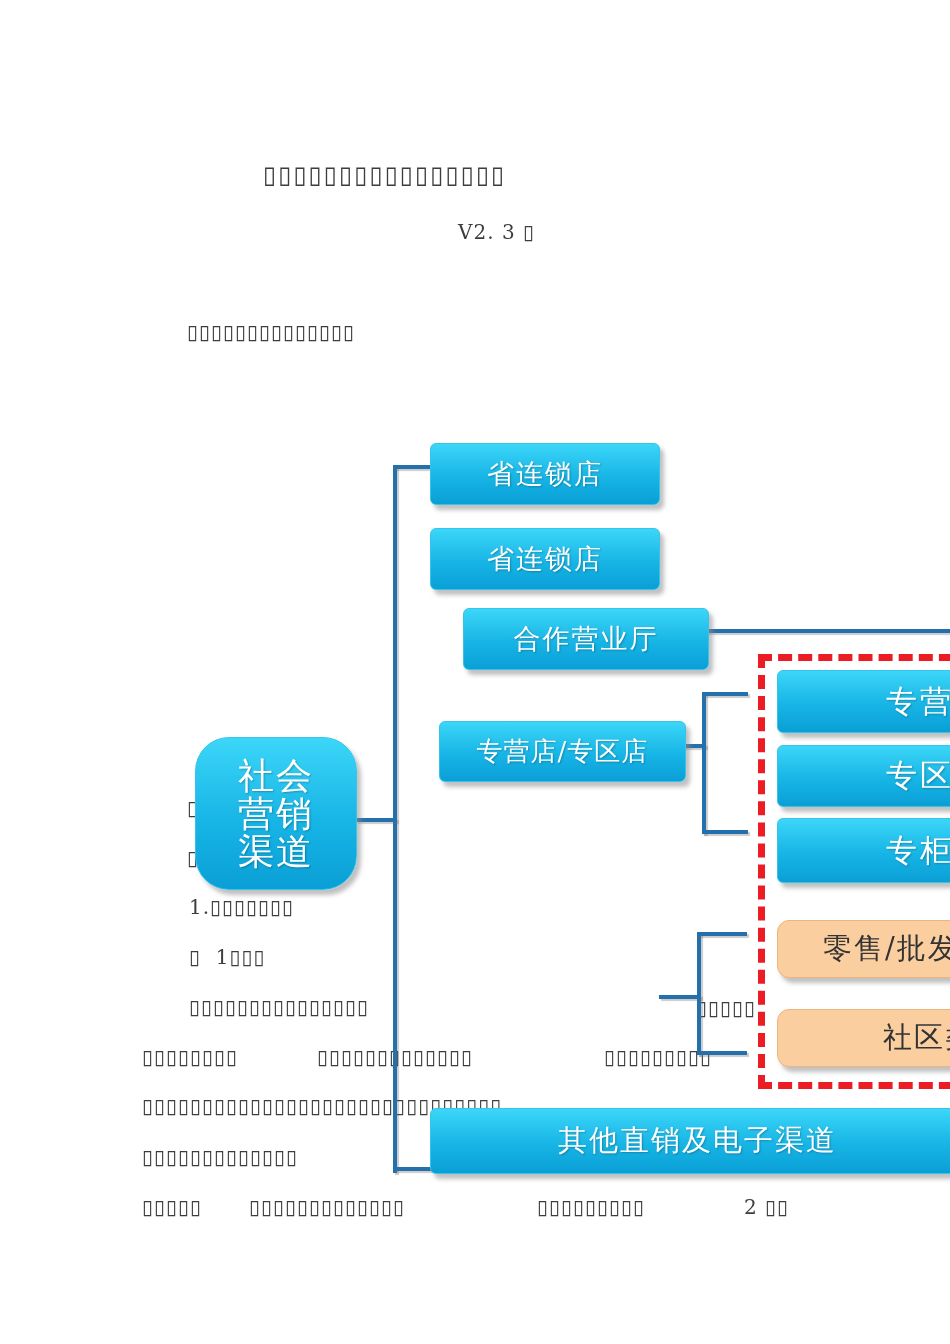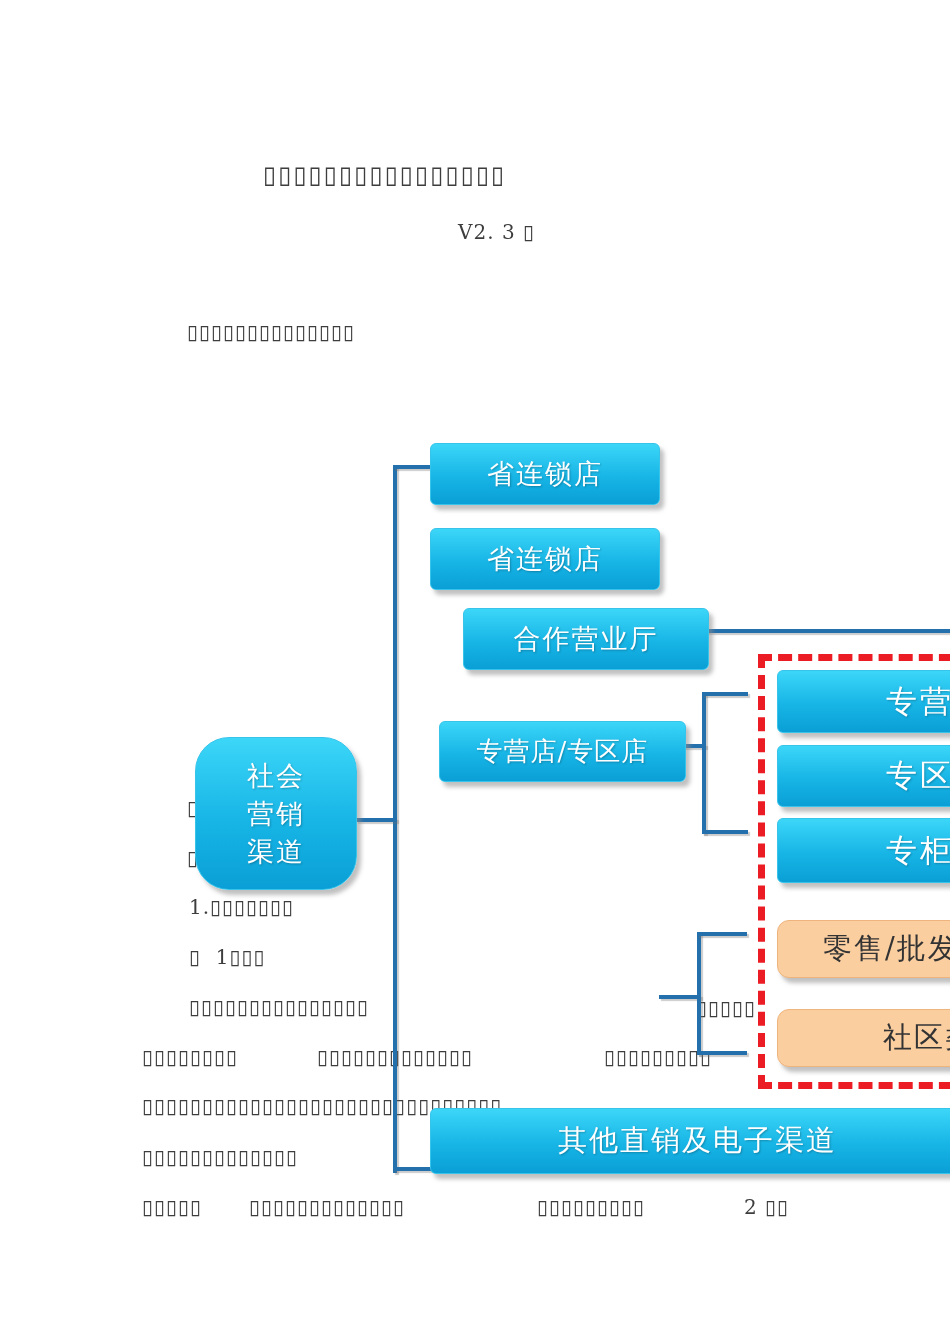--- a/index.html
+++ b/index.html
@@ -19,21 +19,21 @@
   
   .node{position:absolute;z-index:3;display:flex;align-items:center;justify-content:center;
         color:#ffffff;font-family:"DejaVu Serif",serif;
         background:linear-gradient(180deg,#3cd6f8 0%,#17b5e6 55%,#0a9fd6 100%);
         border:1px solid #36c4ea;border-radius:6px;box-sizing:border-box;
         box-shadow:4px 5px 4px rgba(140,140,140,.55);
         text-shadow:1px 1px 2px rgba(0,0,0,.25);}
   .node.orange{background:#fbcea0;border:1px solid #eeb47d;color:#333333;
         text-shadow:none;border-radius:12px;}
   .node.leftpad{justify-content:flex-start;}
-  .root-lines{text-align:left;font-size:27px;line-height:38px;letter-spacing:2px;}
+  .root-lines{text-align:left;font-size:36px;line-height:38px;letter-spacing:2px;}
 
   
   #dash-frame{position:absolute;left:758px;top:654px;width:215px;height:435px;
         border:7px dashed #ec1c24;box-sizing:border-box;z-index:5;background:transparent;}
 </style>
 </head>
 <body>
 
 <div id="page">
 

